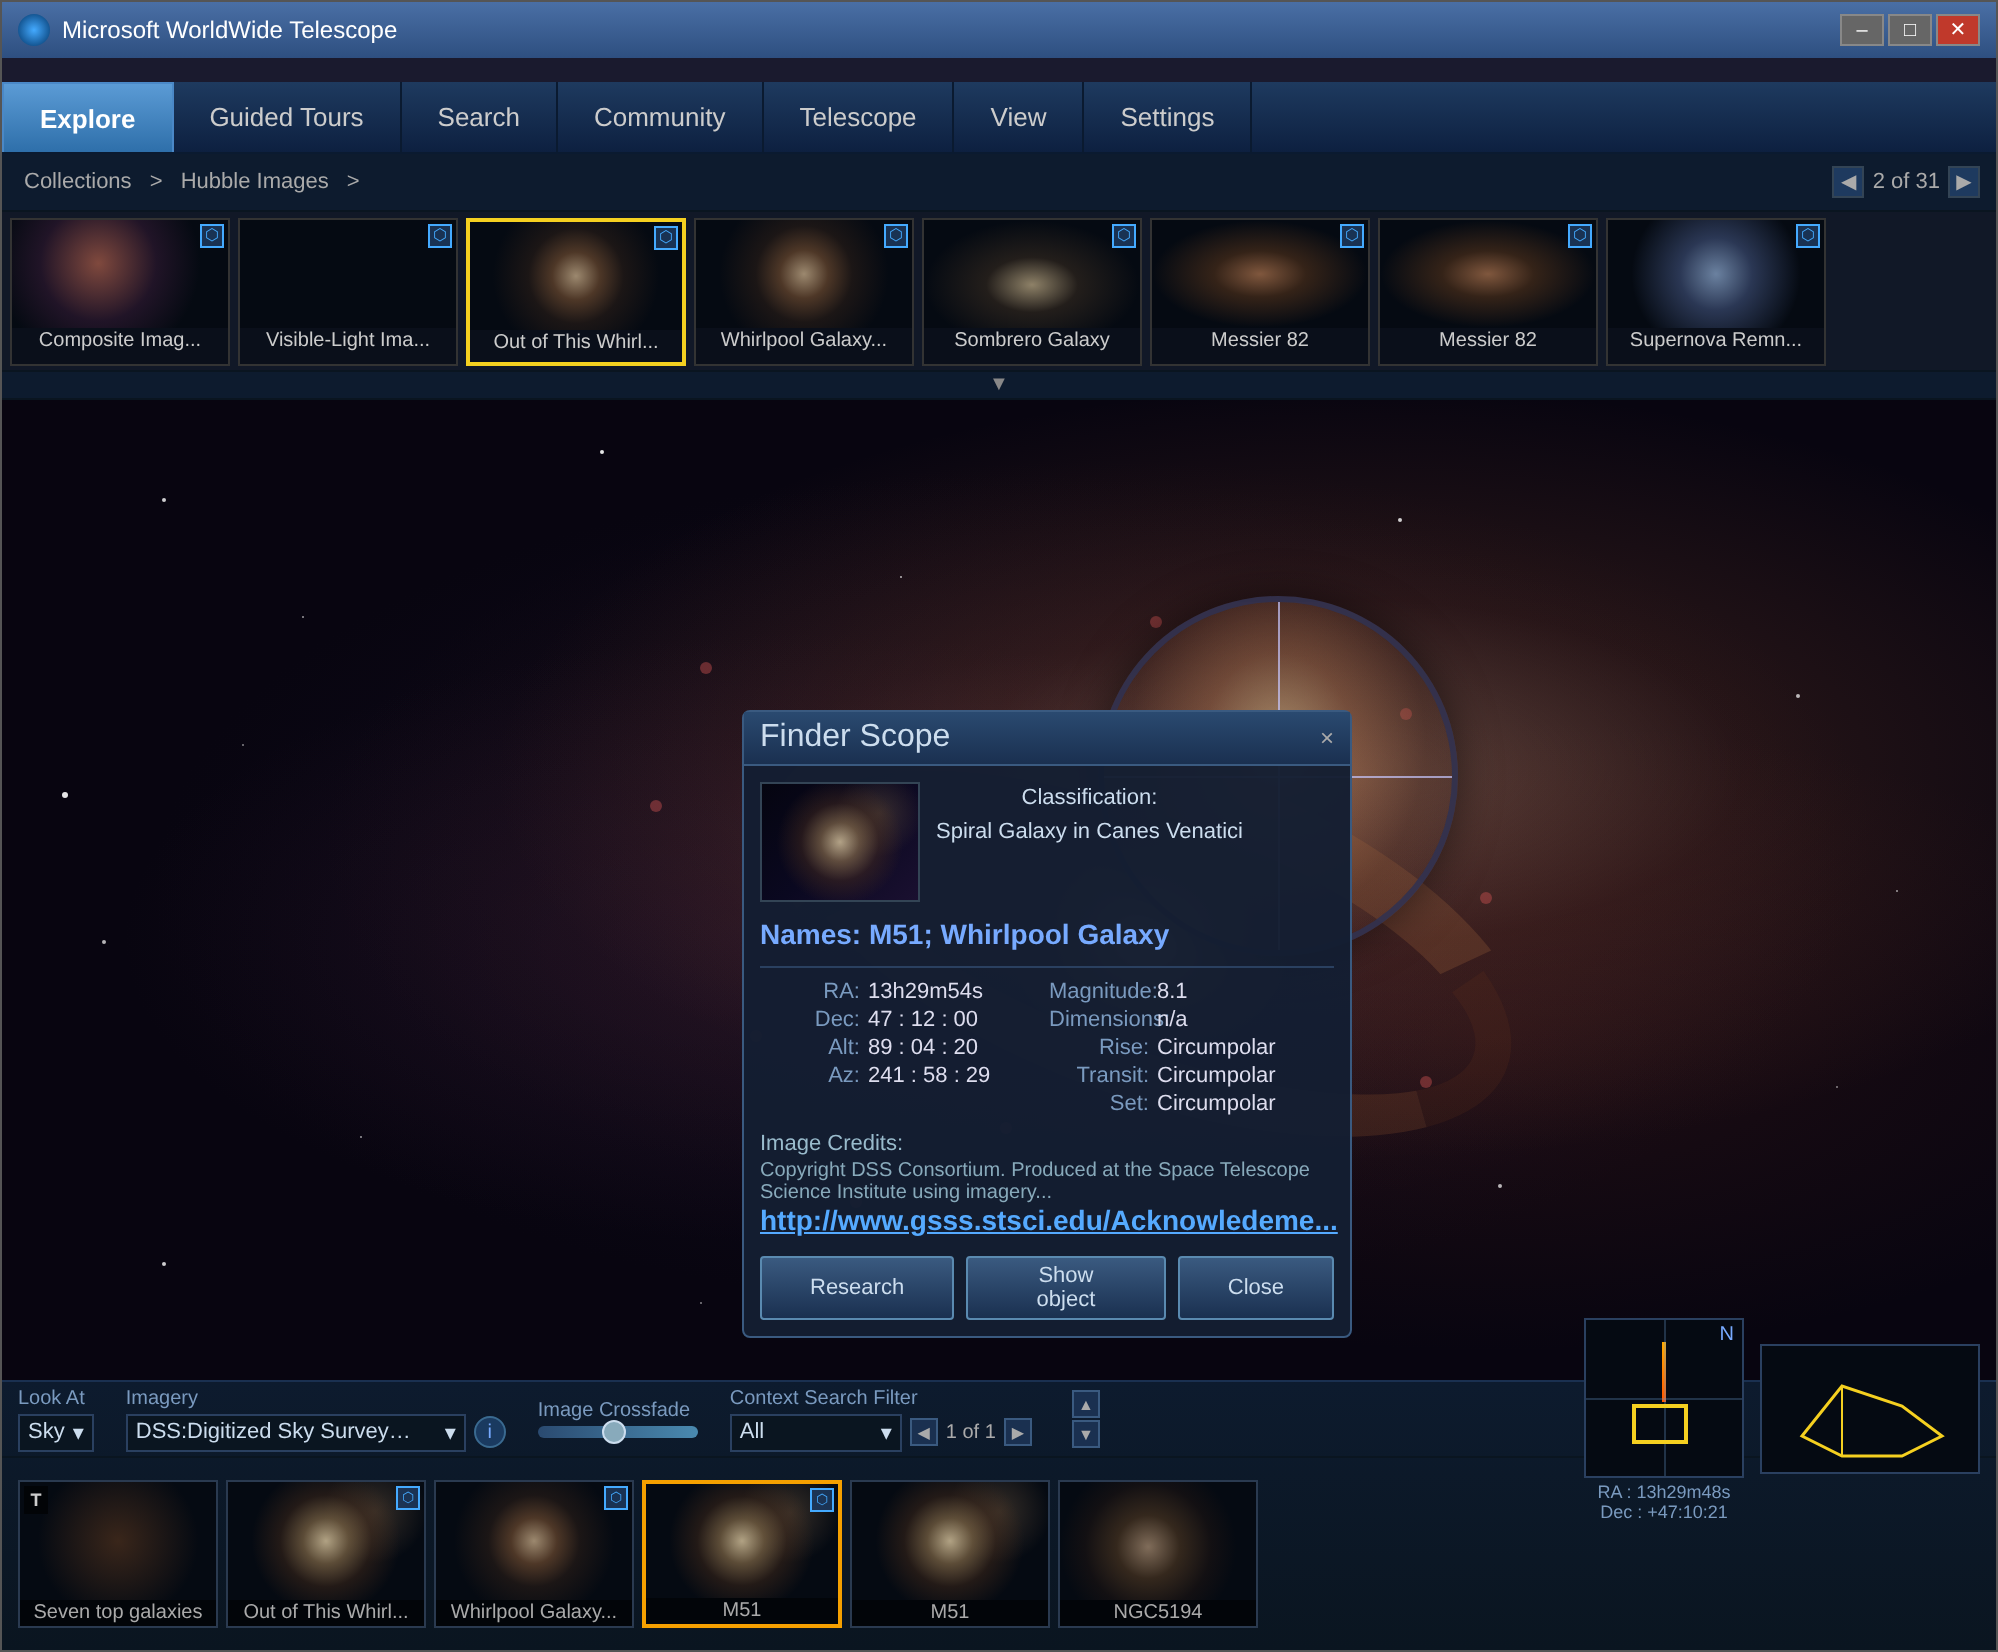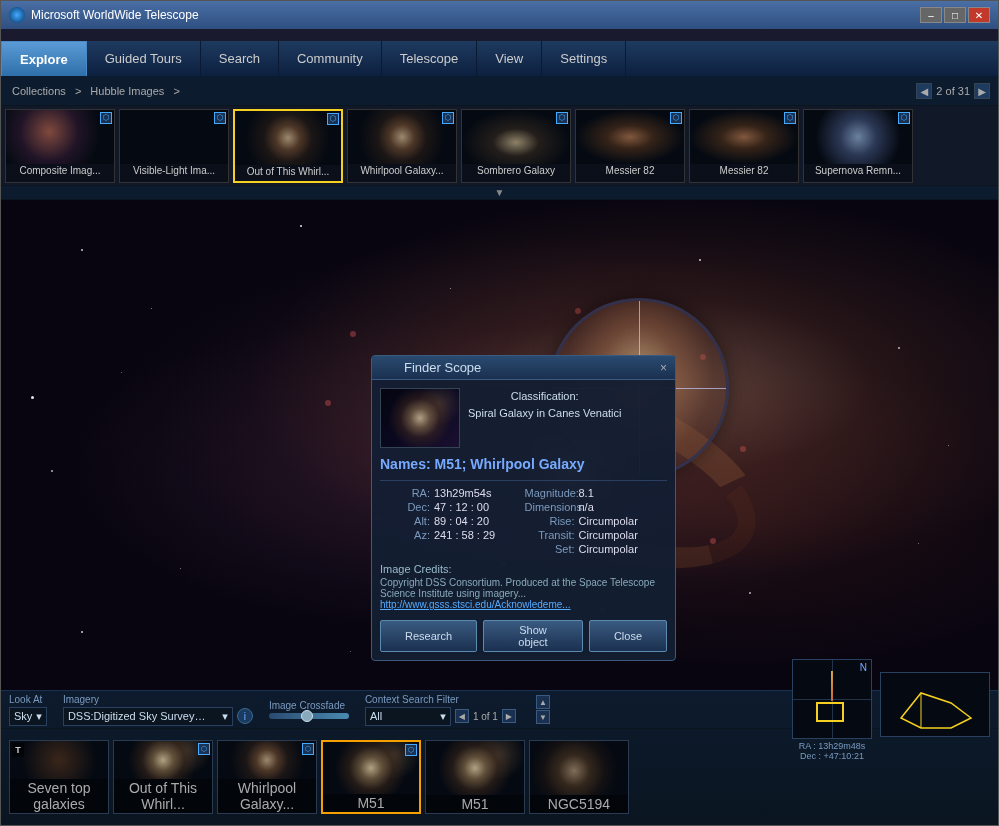--- a/index.html
+++ b/index.html
@@ -252,22 +252,21 @@
     .finder-header {
       background: linear-gradient(to bottom, #2a4a70, #1a3050);
       padding: 4px 8px;
       display: flex;
       align-items: center;
       justify-content: space-between;
       border-bottom: 1px solid #3a5a80;
     }
     .finder-title {
       color: #cde;
-      font-size: 13px;
-      margin-left: 24px;
+      font-size: 16px;
     }
     .finder-close {
       color: #aaa;
       cursor: pointer;
       font-size: 12px;
     }
     .finder-top {
       display: flex;
       padding: 8px;
       gap: 8px;
@@ -329,21 +328,22 @@
     }
     .finder-credits-title {
       color: #9bc;
       font-size: 11px;
       margin-bottom: 2px;
     }
     .finder-link {
       color: #5af;
       text-decoration: underline;
       cursor: pointer;
-      font-size: 10px;
+      font-size: 14px;
+      font-weight: bold;
     }
     .finder-actions {
       display: flex;
       gap: 6px;
       padding: 6px 8px 8px 8px;
       justify-content: center;
     }
     .finder-btn {
       background: linear-gradient(to bottom, #3a5a80, #1a3050);
       border: 1px solid #5a8ab0;
@@ -478,21 +478,21 @@
     .btm-thumb.selected {
       border: 2px solid #f5a000;
     }
     .btm-thumb-img {
       flex: 1;
       background: #050a12;
       position: relative;
       overflow: hidden;
     }
     .btm-thumb-label {
-      font-size: 14px;
+      font-size: 10px;
       color: #aaa;
       text-align: center;
       padding: 1px 2px;
       background: rgba(0,0,0,0.5);
     }
     .btm-thumb .corner-icon {
       position: absolute;
       top: 2px;
       right: 2px;
       width: 12px;

